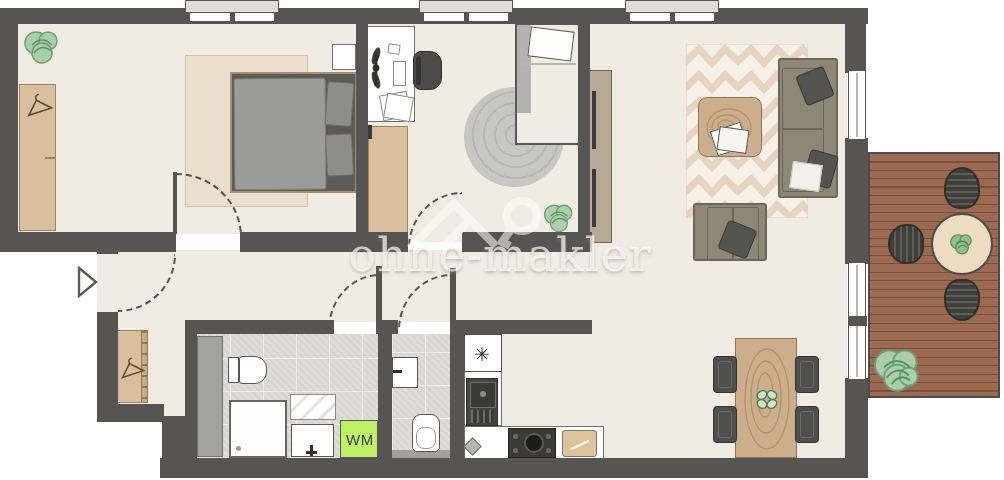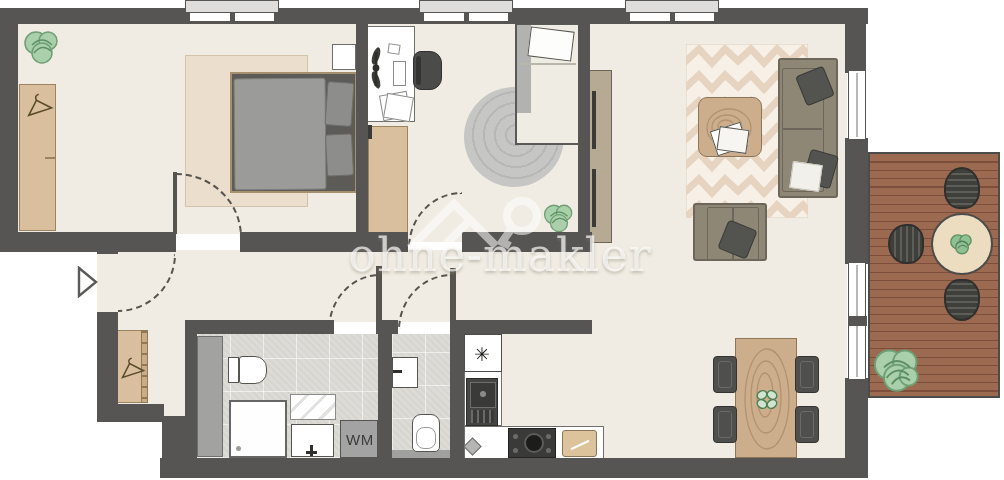--- a/index.html
+++ b/index.html
@@ -211,21 +211,21 @@
   <div class="abs" style="left:239px;top:356px;width:28px;height:28px;background:#fff;border:1.5px solid #56544e;border-radius:3px 12px 12px 3px;box-sizing:border-box;"></div>
   <div class="abs" style="left:229px;top:400px;width:58px;height:58px;background:#fefefe;border:2px solid #66666.4;border:2px solid #666664;box-sizing:border-box;">
     <div style="position:absolute;left:5px;bottom:5px;width:5px;height:5px;border-radius:50%;background:#9c9c9a;"></div>
   </div>
   <div class="abs" style="left:290px;top:394px;width:46px;height:26px;border:1.5px solid #8b8b89;box-sizing:border-box;
        background:repeating-linear-gradient(135deg,#ffffff 0 10px,#e2e2e0 10px 13px);"></div>
   <div class="abs" style="left:291px;top:424px;width:43px;height:33px;background:#fff;border:1.5px solid #56544e;box-sizing:border-box;">
     <div style="position:absolute;left:18px;bottom:0;width:3px;height:11px;background:#2e2e2c;"></div>
     <div style="position:absolute;left:14px;bottom:2px;width:11px;height:3px;background:#2e2e2c;"></div>
   </div>
-  <div class="abs" style="left:340px;top:420px;width:38px;height:38px;background:#a3a3a3;border:1.5px solid #56544e;box-sizing:border-box;">
+  <div class="abs" style="left:340px;top:420px;width:38px;height:38px;background:#bef264;border:1.5px solid #56544e;box-sizing:border-box;">
     <span class="wm-label" style="left:5px;top:10px;position:absolute;">WM</span>
   </div>
 
   <div class="abs" style="left:392px;top:357px;width:26px;height:31px;background:#fff;border:1.5px solid #56544e;box-sizing:border-box;">
     <div style="position:absolute;left:0;top:12px;width:9px;height:3px;background:#2e2e2c;"></div>
   </div>
   <div class="abs" style="left:412px;top:414px;width:28px;height:38px;background:#fff;border:1.5px solid #56544e;border-radius:9px 9px 5px 5px;box-sizing:border-box;">
     <div style="position:absolute;left:3px;top:12px;width:18px;height:20px;border:1px solid #9a9a98;border-radius:8px;"></div>
   </div>
 

